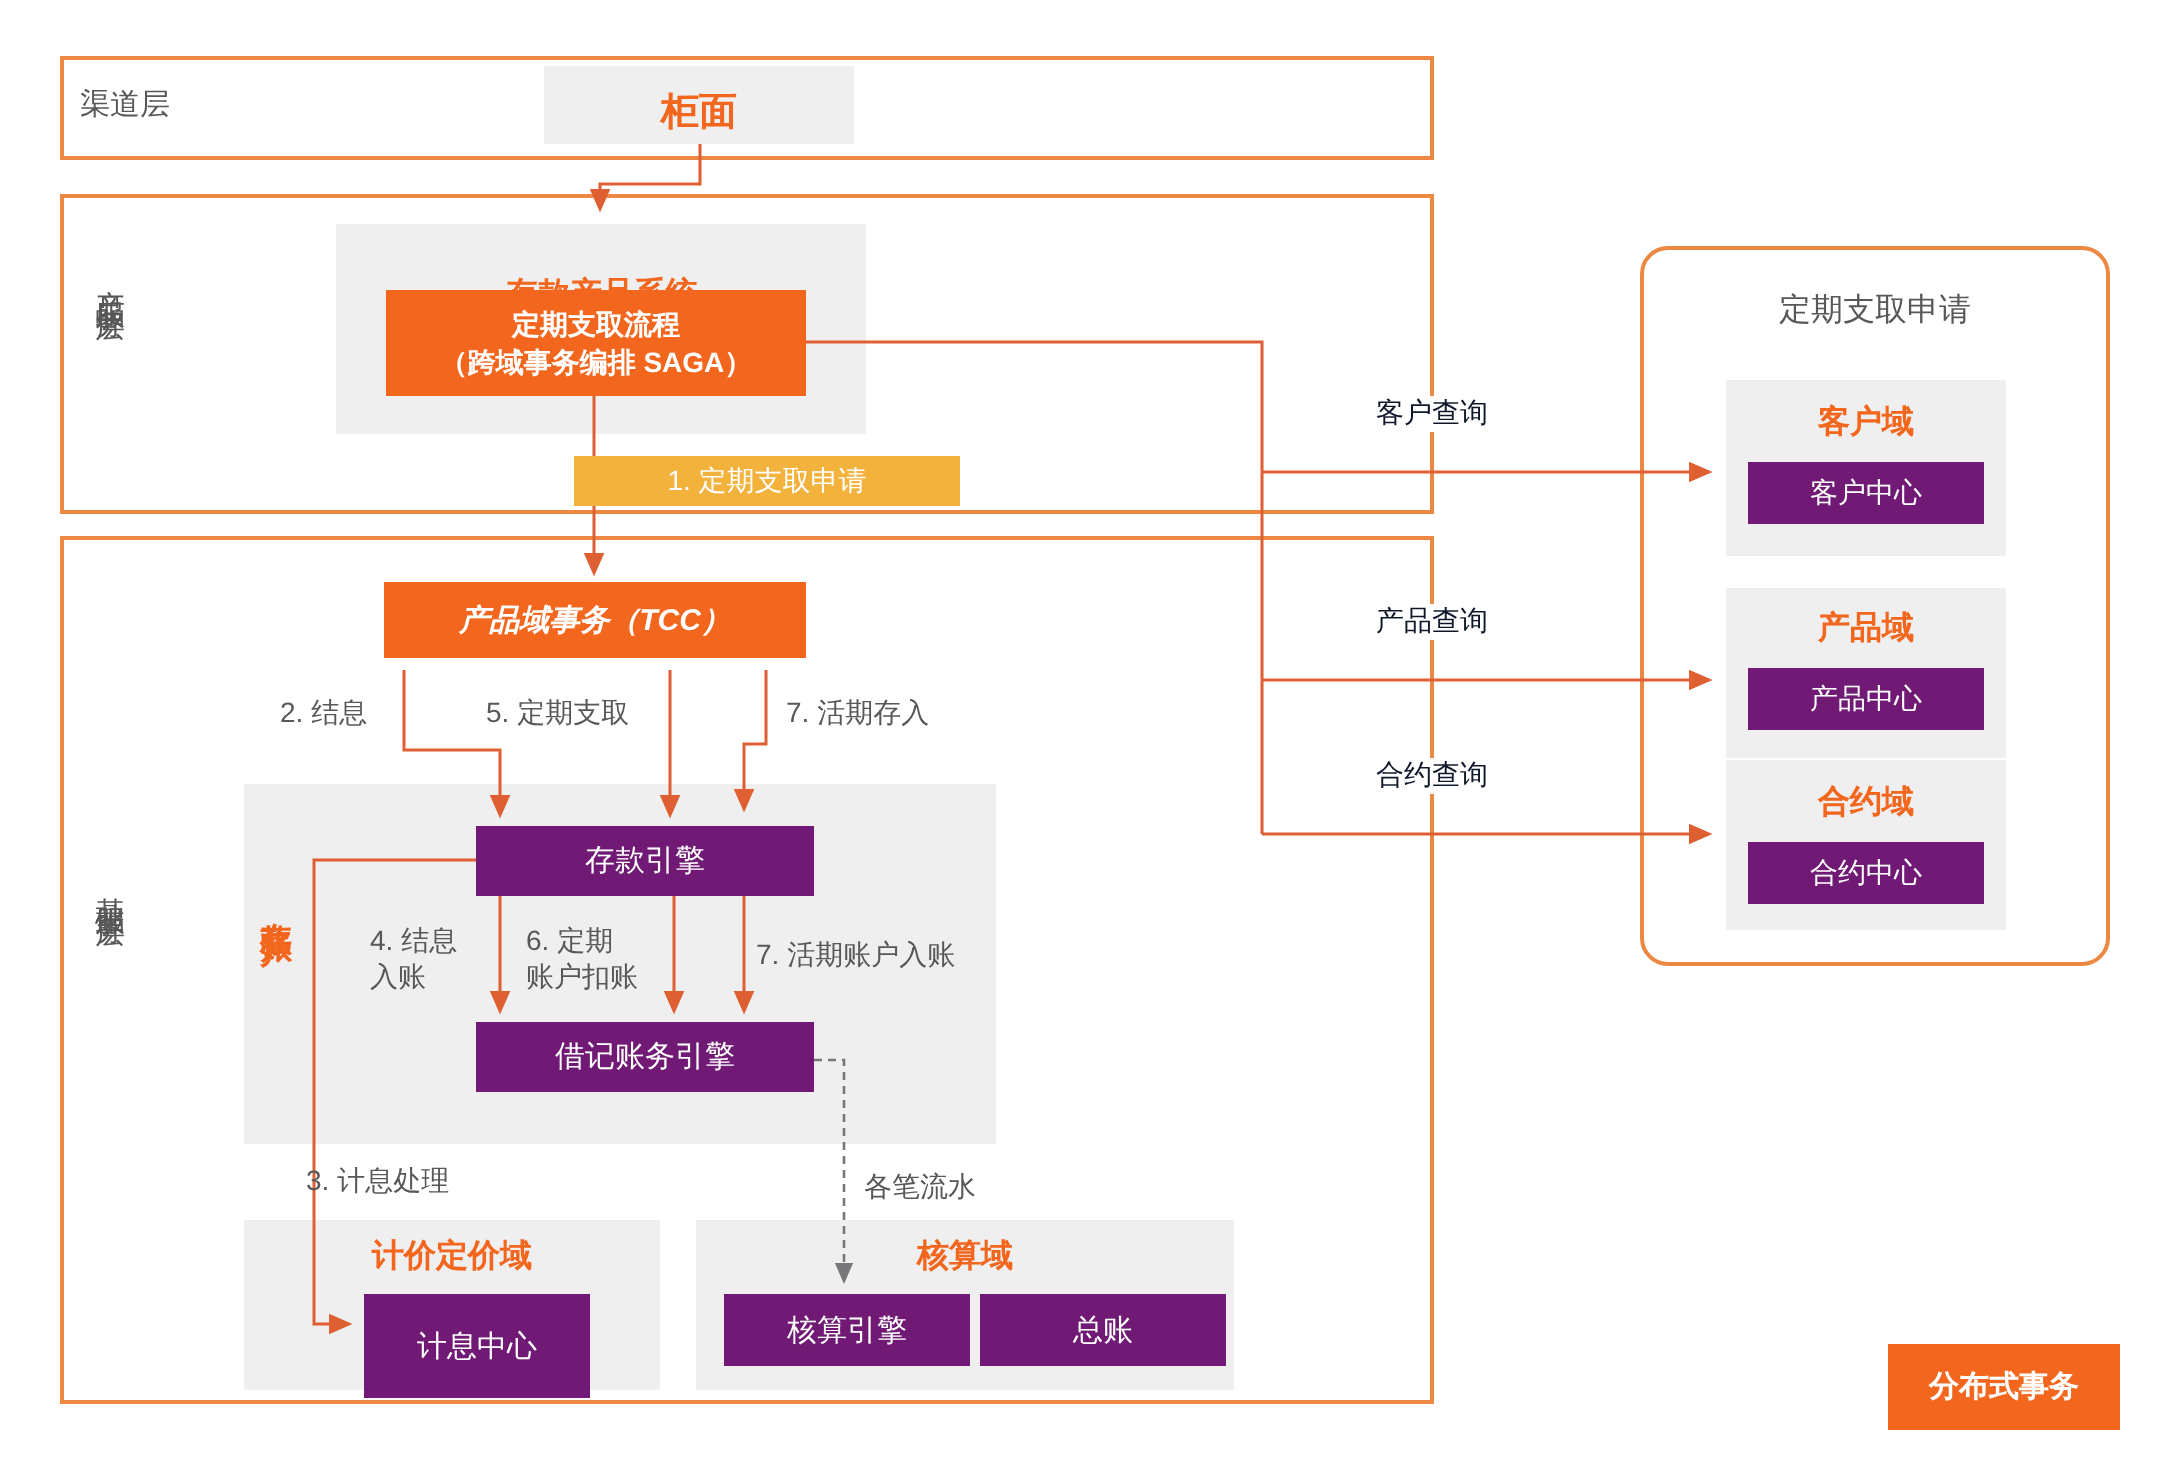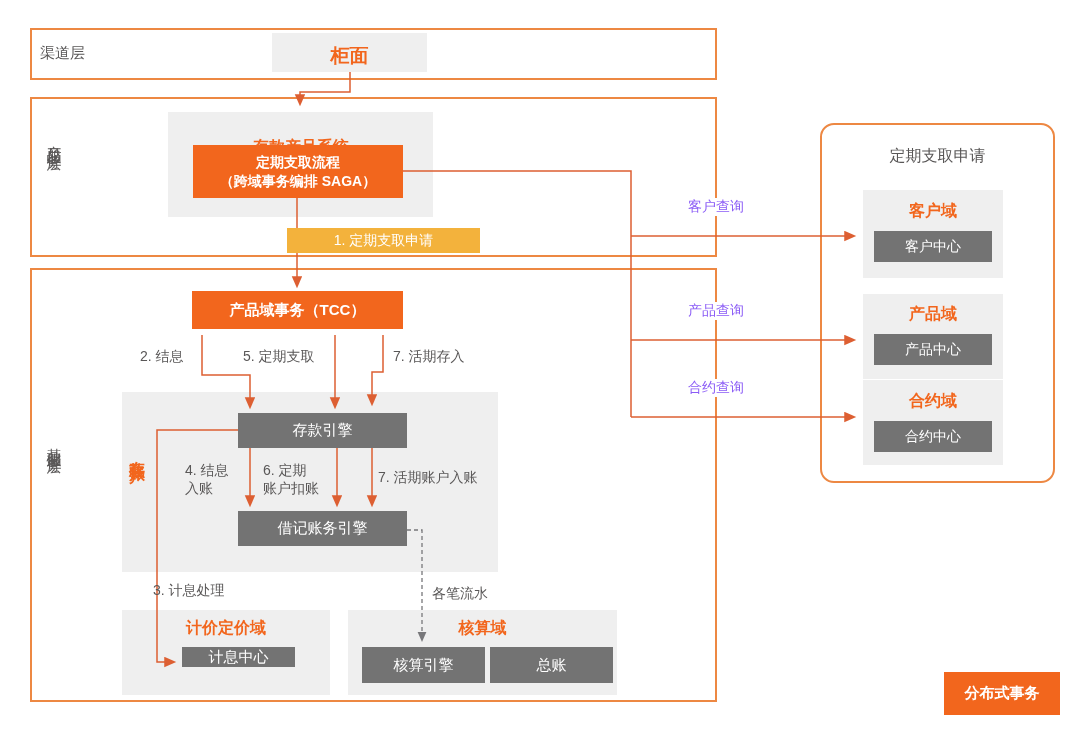--- a/index.html
+++ b/index.html
@@ -2,34 +2,34 @@
 <html><head>
 <meta charset="utf-8">
 <style>
   html,body{margin:0;padding:0;background:#fff;}
   #canvas{position:relative;width:1080px;height:741px;background:#ffffff;
           font-family:"Liberation Sans","DejaVu Sans",sans-serif;overflow:hidden;}
   *{box-sizing:border-box;}
   .layer-box{position:absolute;border:2px solid #ED8843;background:transparent;}
   .round-box{position:absolute;border:2px solid #ED8843;border-radius:14px;background:#fff;}
   .gray-card{position:absolute;background:#EFEFEF;}
-  .dark-box{position:absolute;background:#737373;color:#fff;font-size:15px;
+  .dark-box{position:absolute;background:#701a75;color:#fff;font-size:15px;
             display:flex;align-items:center;justify-content:center;}
   .orange-box{position:absolute;background:#F2661D;color:#fff;font-weight:bold;
             display:flex;align-items:center;justify-content:center;text-align:center;}
   .amber-box{position:absolute;background:#F3B23C;color:#fff;font-size:14px;
             display:flex;align-items:center;justify-content:center;}
   .lbl{position:absolute;color:#595757;font-size:14px;white-space:nowrap;line-height:18px;}
   .v-lbl{position:absolute;color:#595757;font-size:15px;writing-mode:vertical-rl;
          text-orientation:upright;letter-spacing:3px;}
   .v-lbl-orange{position:absolute;color:#F2661D;font-weight:bold;font-size:16px;
          writing-mode:vertical-rl;text-orientation:upright;letter-spacing:2px;}
   .orange-title{position:absolute;color:#F2661D;font-weight:bold;font-size:16px;
          text-align:center;white-space:nowrap;}
-  .q-lbl{position:absolute;background:#fff;padding:0 3px;color:#8b5cf6;font-size:14px;white-space:nowrap;}
+  .q-lbl{position:absolute;background:#fff;padding:0 3px;color:#0f172a;font-size:14px;white-space:nowrap;}
   svg.wires{position:absolute;left:0;top:0;pointer-events:none;}
 </style>
 </head>
 <body>
 
 <div id="canvas">
 
   <div class="layer-box" style="left:30px;top:28px;width:687px;height:52px;"></div>
   <div class="layer-box" style="left:30px;top:97px;width:687px;height:160px;"></div>
   <div class="layer-box" style="left:30px;top:268px;width:687px;height:434px;"></div>
@@ -76,21 +76,21 @@
 
   <div class="v-lbl" style="left:44px;top:133px;">产品服务层</div>
   <div class="orange-title" style="left:168px;top:121px;width:266px;margin-top:16px;">存款产品系统</div>
   <div class="orange-box" style="left:193px;top:145px;width:210px;height:53px;font-size:14px;line-height:19px;flex-direction:column;">
     <div>定期支取流程</div>
     <div>（跨域事务编排 SAGA）</div>
   </div>
   <div class="amber-box" style="left:287px;top:228px;width:193px;height:25px;">1. 定期支取申请</div>
 
   <div class="v-lbl" style="left:44px;top:436px;">基础服务层</div>
-  <div class="orange-box" style="left:192px;top:291px;width:211px;height:38px;font-size:15px;">产品域事务（TCC）</div>
+  <div class="orange-box" style="left:192px;top:291px;width:211px;height:38px;font-size:15px;font-style:italic;">产品域事务（TCC）</div>
 
   <div class="lbl" style="left:140px;top:347px;">2. 结息</div>
   <div class="lbl" style="left:243px;top:347px;">5. 定期支取</div>
   <div class="lbl" style="left:393px;top:347px;">7. 活期存入</div>
 
   <div class="v-lbl-orange" style="left:126px;top:448px;">存款账户</div>
   <div class="dark-box" style="left:238px;top:413px;width:169px;height:35px;">存款引擎</div>
 
   <div class="lbl" style="left:185px;top:461px;">
     <div>4. 结息</div>
@@ -101,21 +101,21 @@
     <div>账户扣账</div>
   </div>
   <div class="lbl" style="left:378px;top:468px;">7. 活期账户入账</div>
 
   <div class="dark-box" style="left:238px;top:511px;width:169px;height:35px;">借记账务引擎</div>
 
   <div class="lbl" style="left:153px;top:581px;">3. 计息处理</div>
   <div class="lbl" style="left:432px;top:584px;">各笔流水</div>
 
   <div class="orange-title" style="left:122px;top:618px;width:208px;">计价定价域</div>
-  <div class="dark-box" style="left:182px;top:647px;width:113px;height:20px;">计息中心</div>
+  <div class="dark-box" style="left:182px;top:647px;width:113px;height:52px;">计息中心</div>
 
   <div class="orange-title" style="left:348px;top:618px;width:269px;">核算域</div>
   <div class="dark-box" style="left:362px;top:647px;width:123px;height:36px;">核算引擎</div>
   <div class="dark-box" style="left:490px;top:647px;width:123px;height:36px;">总账</div>
 
   <div class="q-lbl" style="left:685px;top:198px;">客户查询</div>
   <div class="q-lbl" style="left:685px;top:302px;">产品查询</div>
   <div class="q-lbl" style="left:685px;top:379px;">合约查询</div>
 
   <div class="lbl" style="left:820px;top:147px;width:235px;font-size:16px;text-align:center;">定期支取申请</div>

